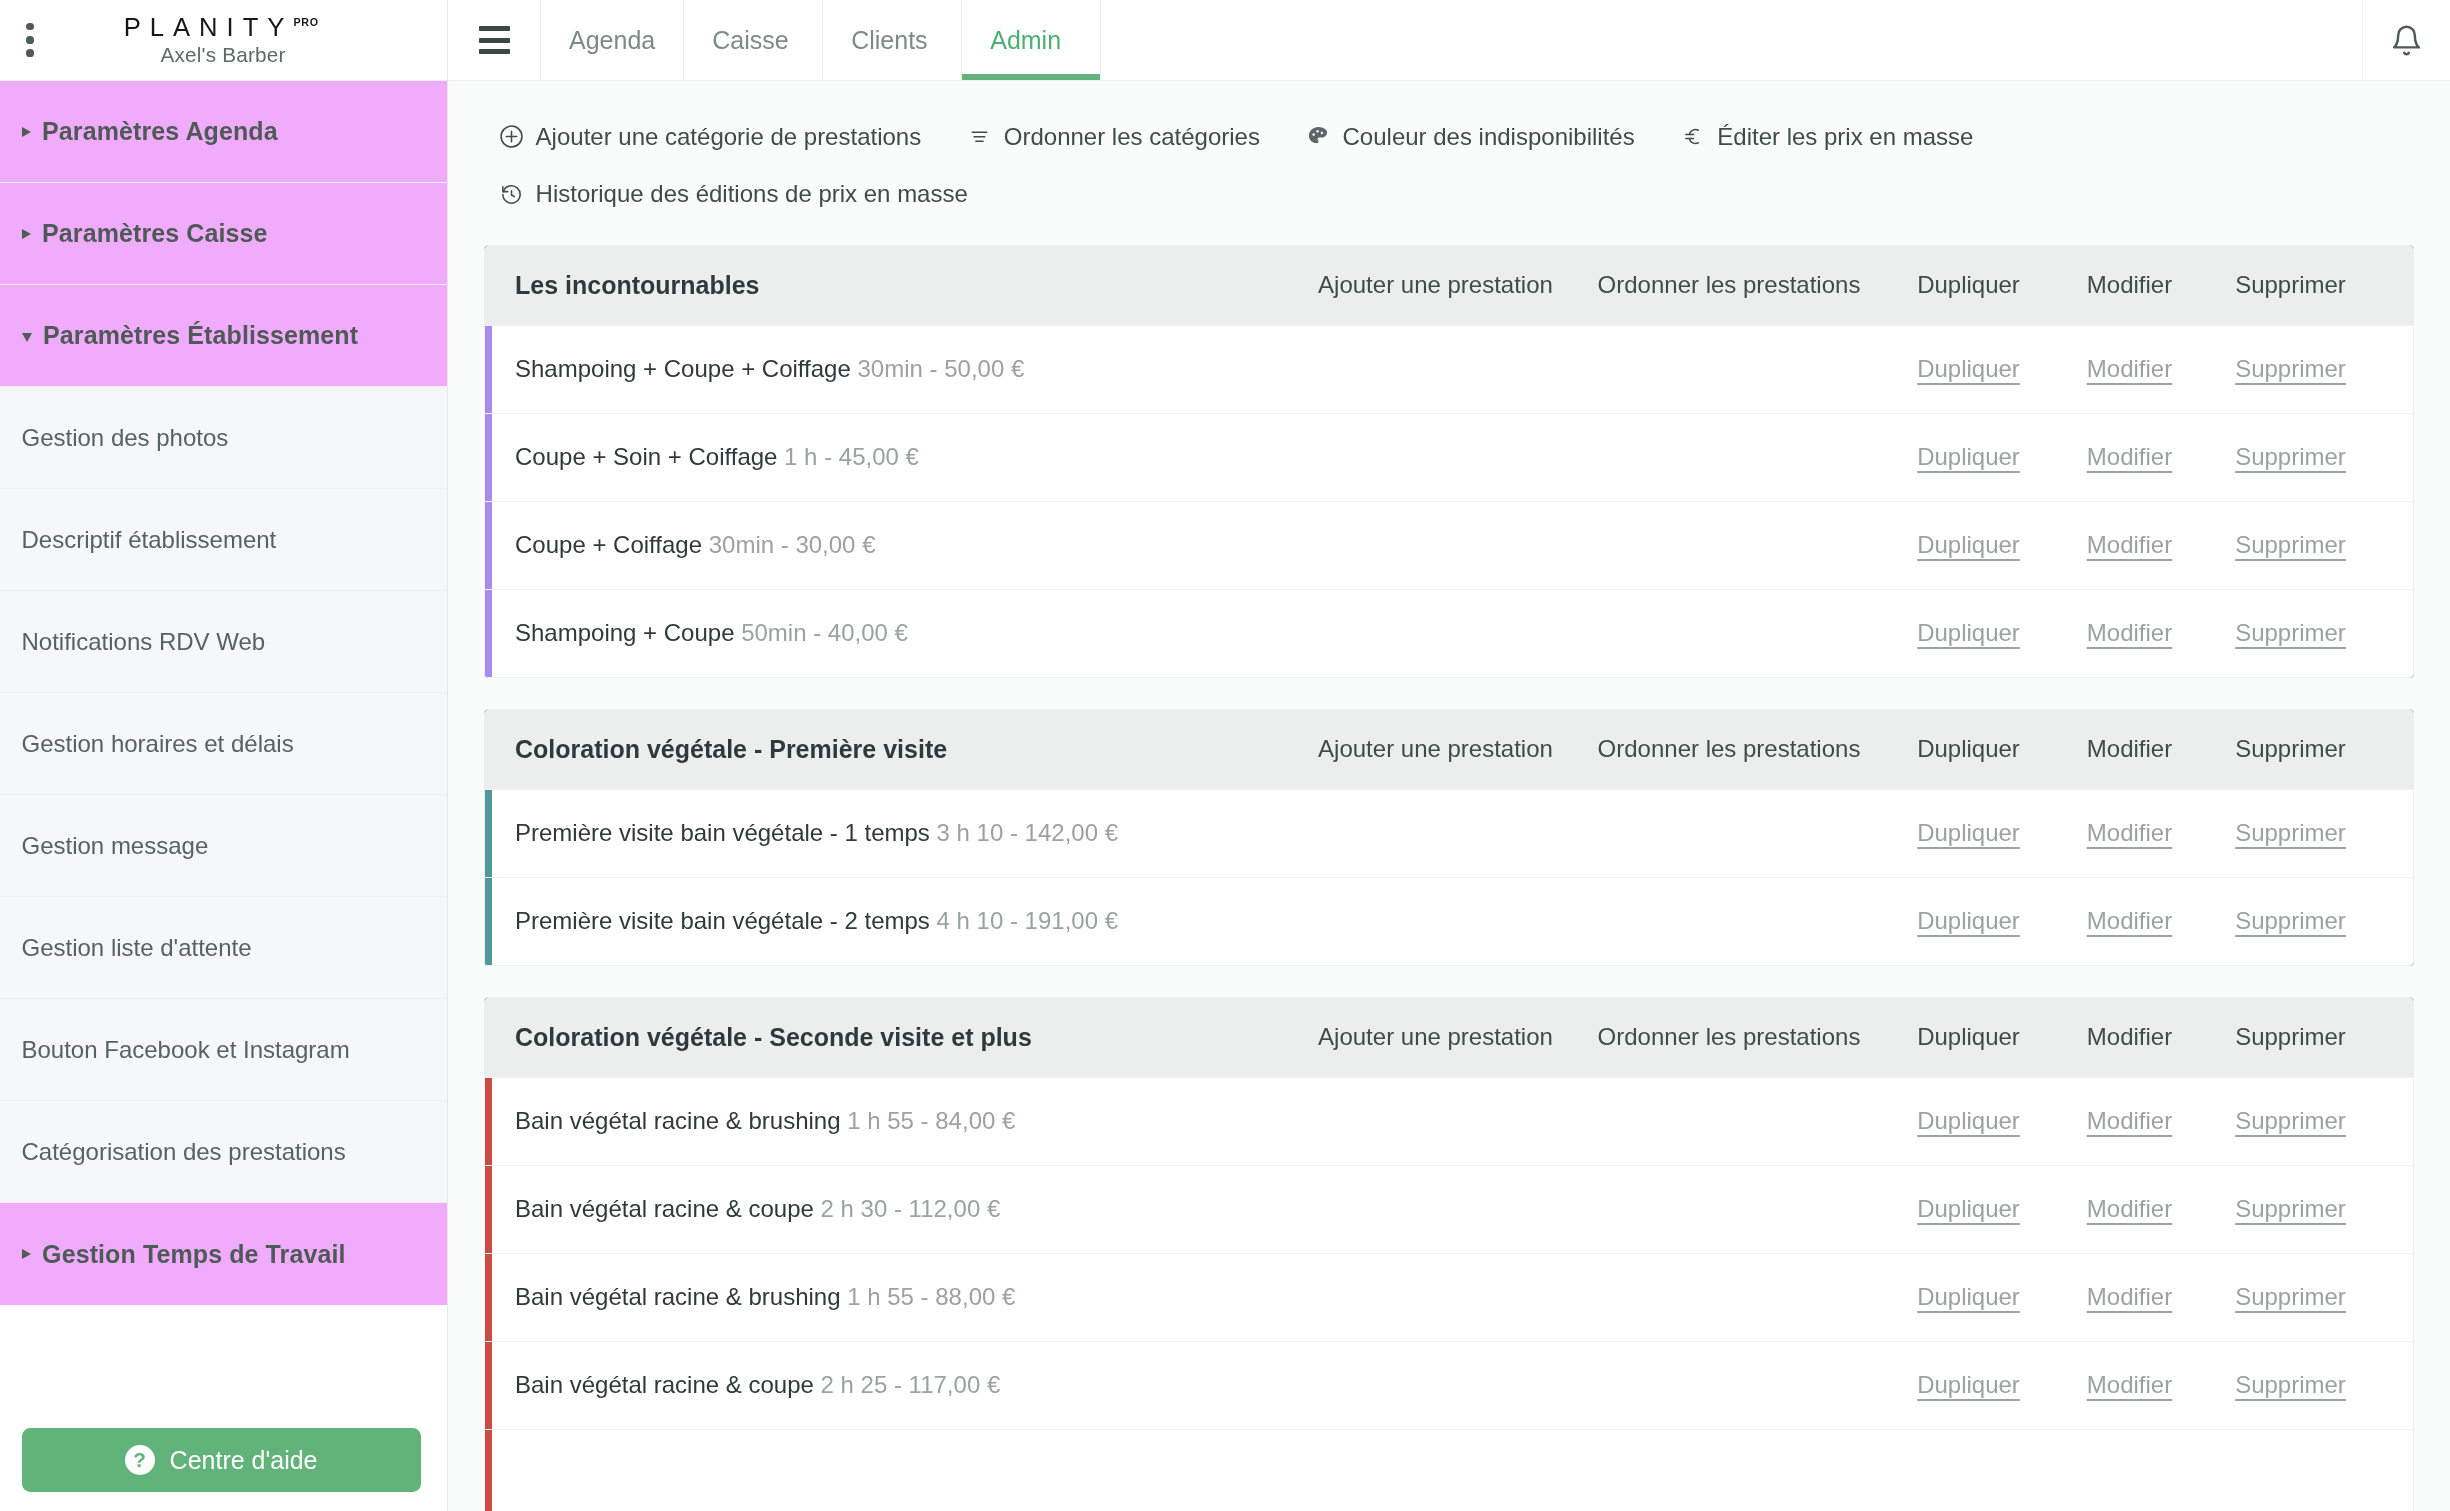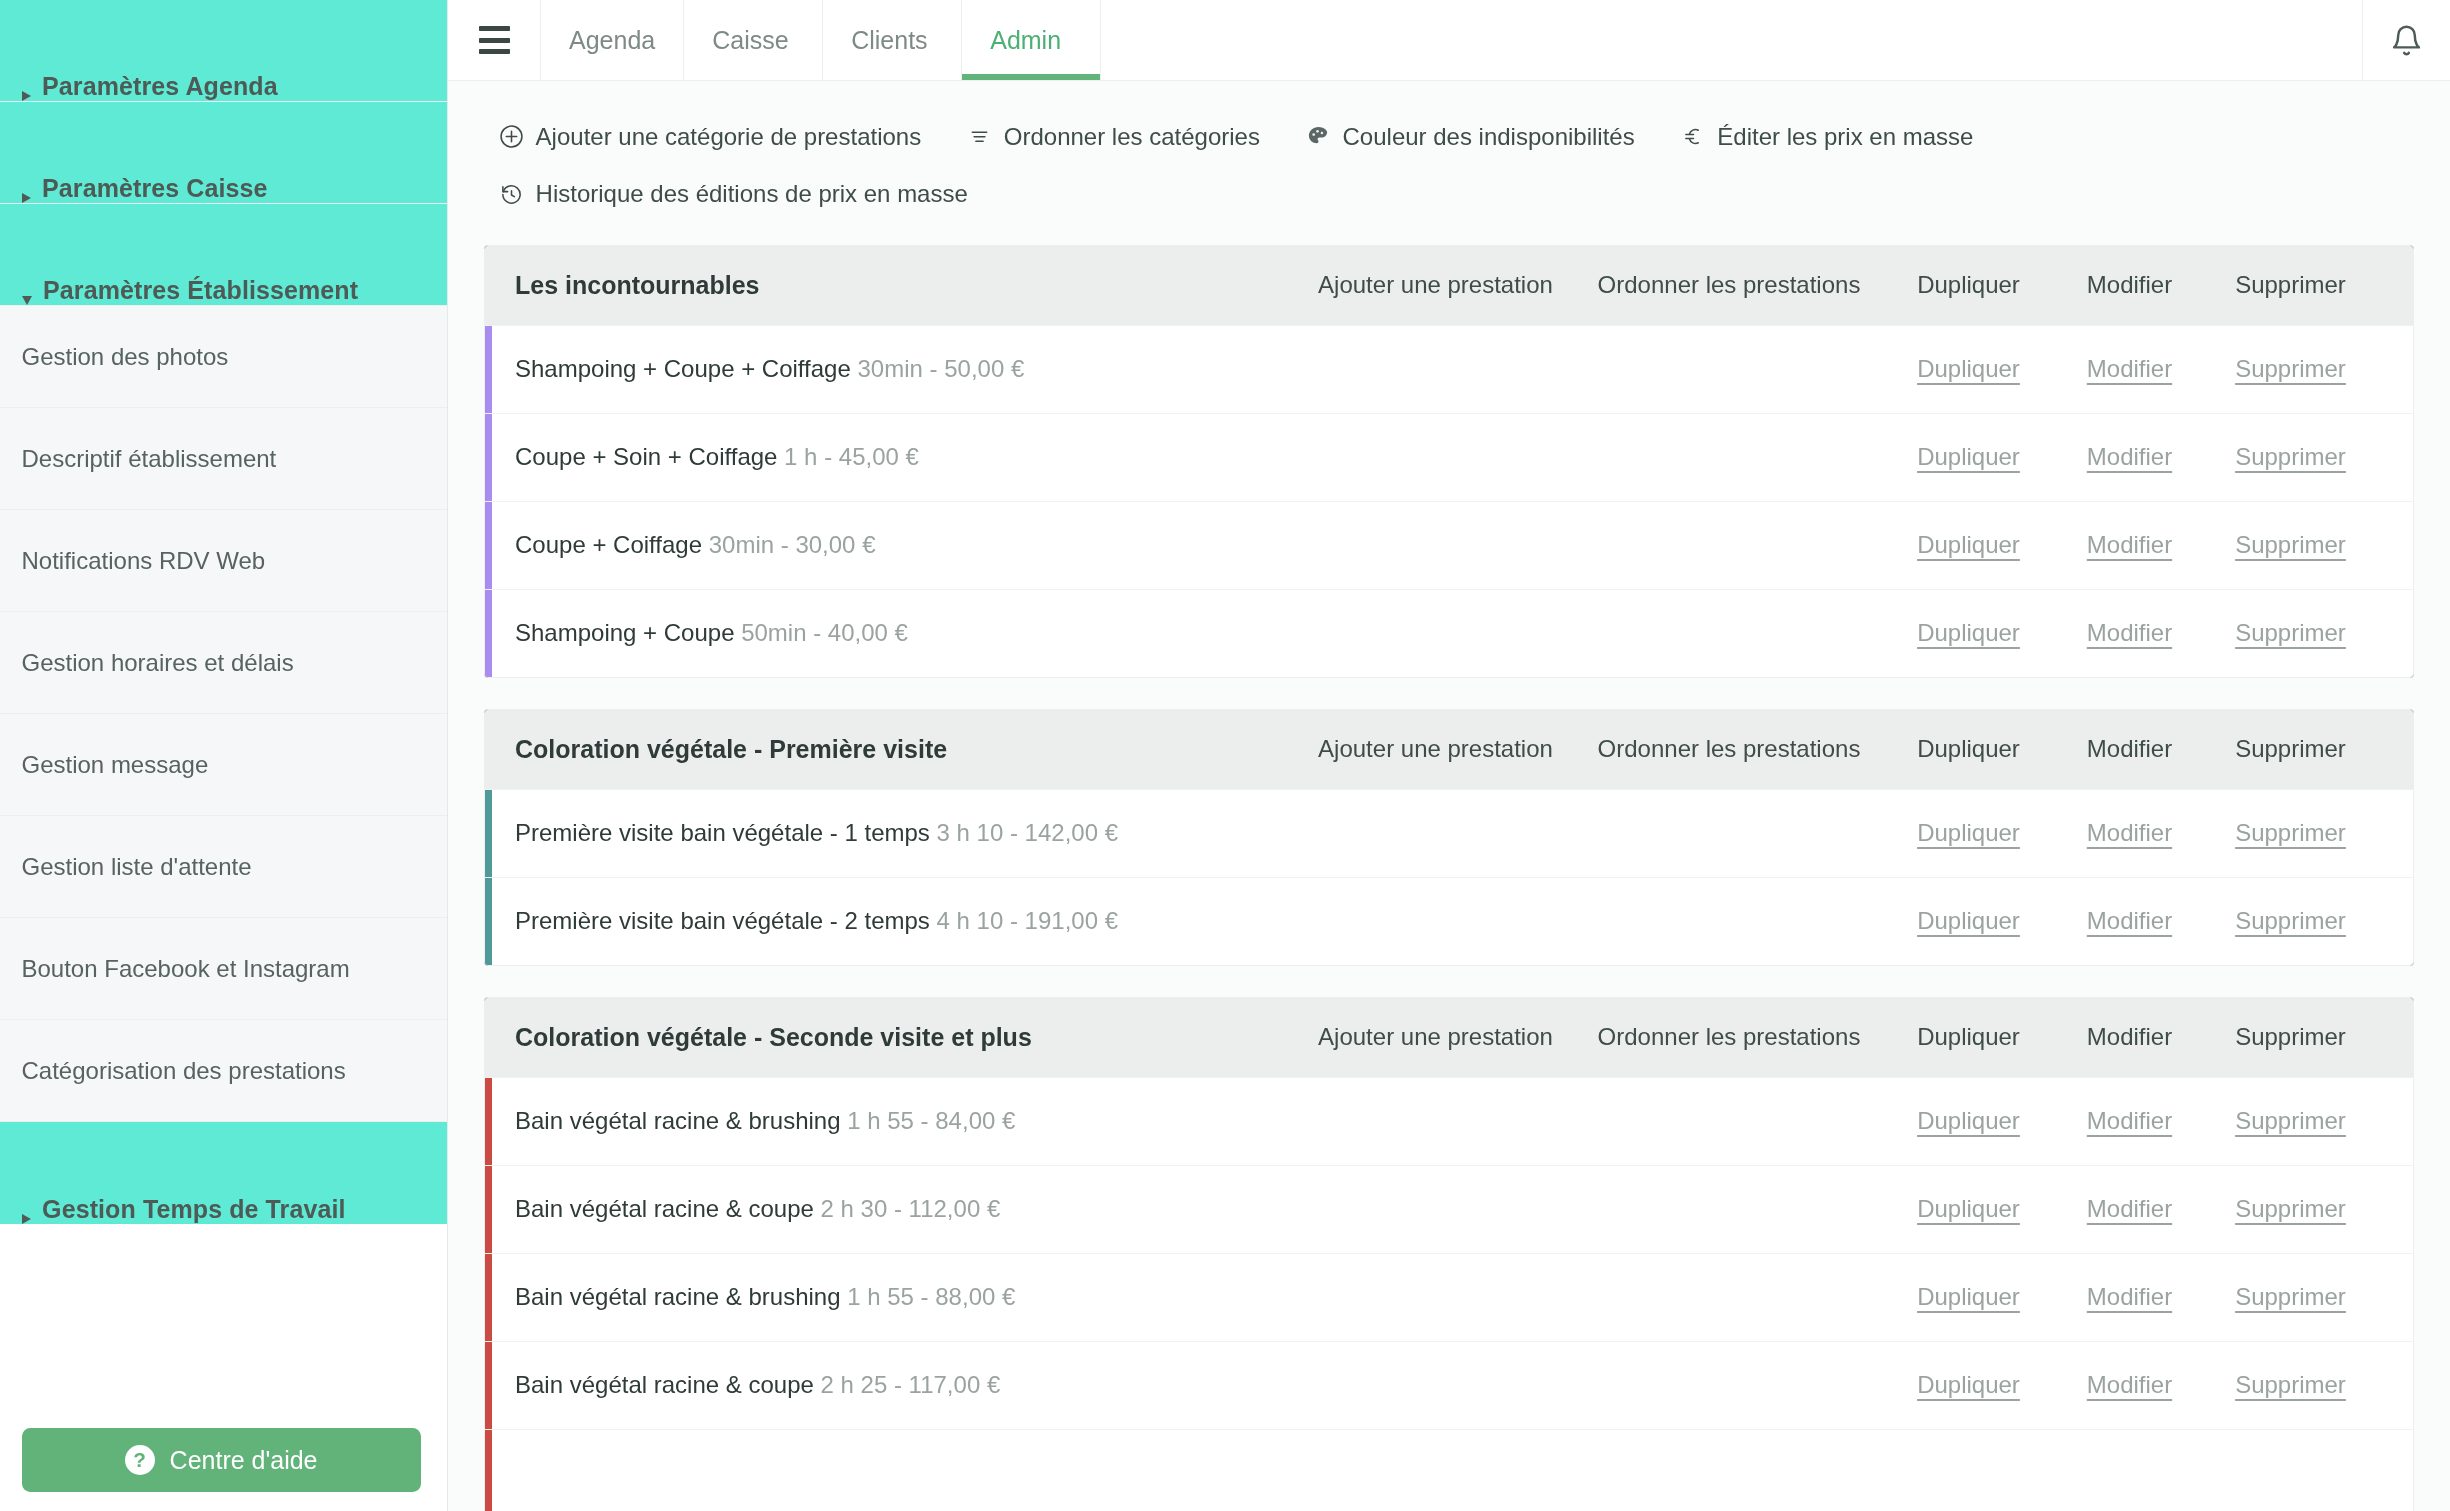--- a/index.html
+++ b/index.html
@@ -55,23 +55,23 @@
     font-size: 10.7px; letter-spacing: 0.8px; vertical-align: super;
     font-weight: 700;
   }
   .brand-sub {
     font-size: 20.7px; color: #5e6a66; margin-top: 1.7px; letter-spacing: 0.2px;
   }
 
   .nav-group {
     padding: 0 0 0 21.5px;
     height: 102px;
-    display: flex; align-items: flex-end;
+    display: flex; align-items: center;
     border-bottom: 1.7px solid #eceef0;
-    background: #5eead4;
+    background: #f0abfc;
     cursor: pointer;
   }
   .nav-group .caret {
     width: 0; height: 0; margin-right: 11.6px; flex: none;
   }
   .caret-right {
     border-left: 9px solid #4f5b57;
     border-top: 5.8px solid transparent;
     border-bottom: 5.8px solid transparent;
   }
@@ -255,20 +255,33 @@
   .rl-mod { width: 157px; }
   .rl-del { width: 165px; }
 </style>
 </head>
 <body>
 
 <div class="app">
 
   <aside class="sidebar">
 
+    <div class="brand">
+      <div class="kebab">
+        <span></span>
+          <span></span>
+          <span></span>
+      </div>
+      <div class="brand-center">
+        <div class="brand-logo">
+          <span>PLANITY</span><sup>PRO</sup>
+        </div>
+        <div class="brand-sub">Axel's Barber</div>
+      </div>
+    </div>
 
     <div class="nav-group">
       <span class="caret caret-right"></span>
       <span class="nav-group-label">Paramètres Agenda</span>
     </div>
 
     <div class="nav-group">
       <span class="caret caret-right"></span>
       <span class="nav-group-label">Paramètres Caisse</span>
     </div>

